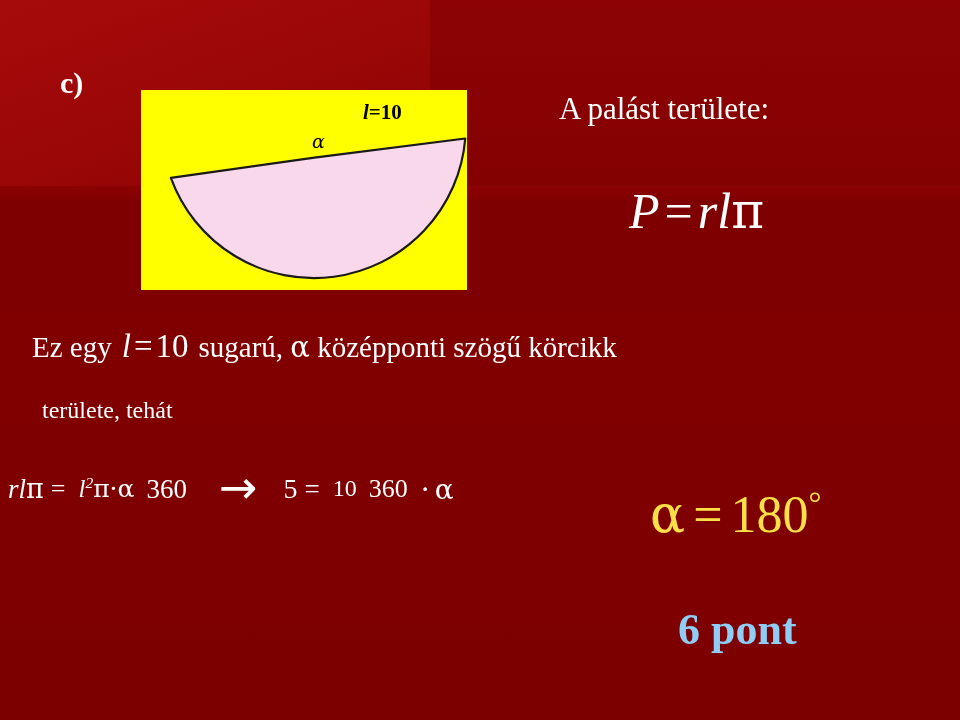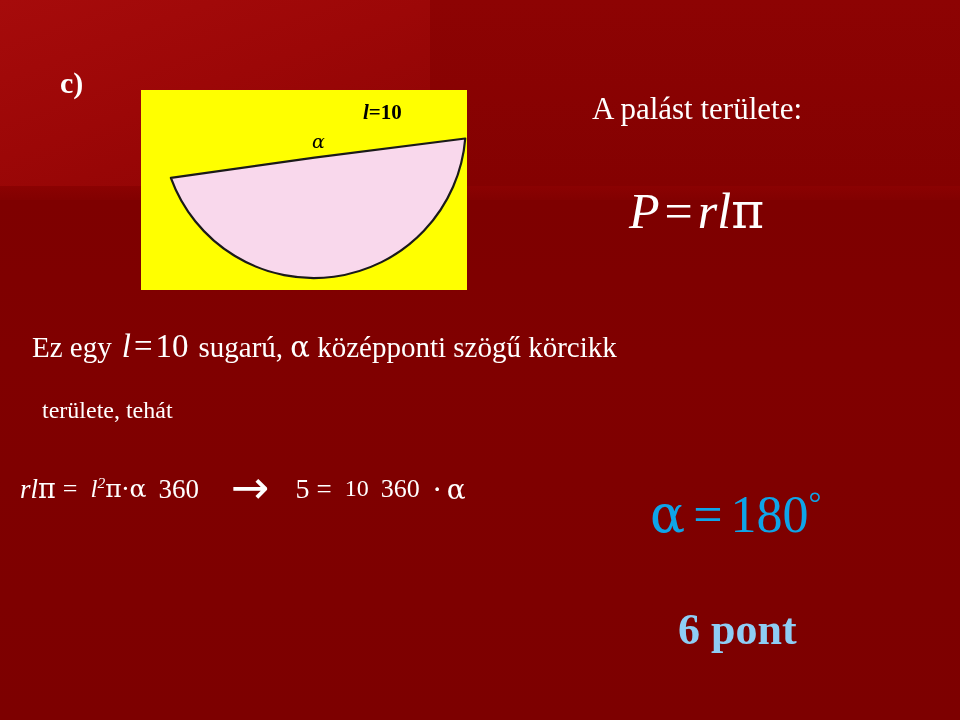--- a/index.html
+++ b/index.html
@@ -94,21 +94,21 @@
   #fig-alpha-label {
     left: 171px;
     top: 42px;
     font-size: 19px;
     font-style: italic;
     font-family: "DejaVu Serif", serif;
   }
 
   
   #surface-heading {
-    left: 592px;
+    left: 559px;
     top: 93px;
     font-size: 31px;
   }
 
   
   #formula-p {
     left: 629px;
     top: 186px;
     font-size: 50px;
   }
@@ -140,21 +140,20 @@
   }
 
   
   #derivation {
     position: absolute;
     left: 8px;
     top: 466px;
     display: flex;
     align-items: center;
     color: #ffffff;
-    margin-left: 12px;
   }
 
   .frac {
     display: inline-flex;
     flex-direction: row;
     align-items: center;
     justify-content: center;
     vertical-align: middle;
     line-height: 1.05;
   }
@@ -201,21 +200,21 @@
   #eq2 .frac { font-size: 24px; }
   #eq2 .den { font-size: 26px; }
   #eq2 .dot { padding: 0 5px 0 7px; font-size: 24px; }
   #eq2 .alpha-sym { font-size: 28px; }
 
   
   #result-alpha {
     left: 650px;
     top: 487px;
     font-size: 52px;
-    color: #0ea5e9;
+    color: #fde047;
   }
   #result-alpha .alpha-sym { font-size: 52px; }
   #result-alpha .eq { padding: 0 8px; }
   #result-alpha .deg { font-size: 0.62em; vertical-align: super; }
 
   #points {
     left: 678px;
     top: 608px;
     font-size: 44px;
     font-weight: bold;

